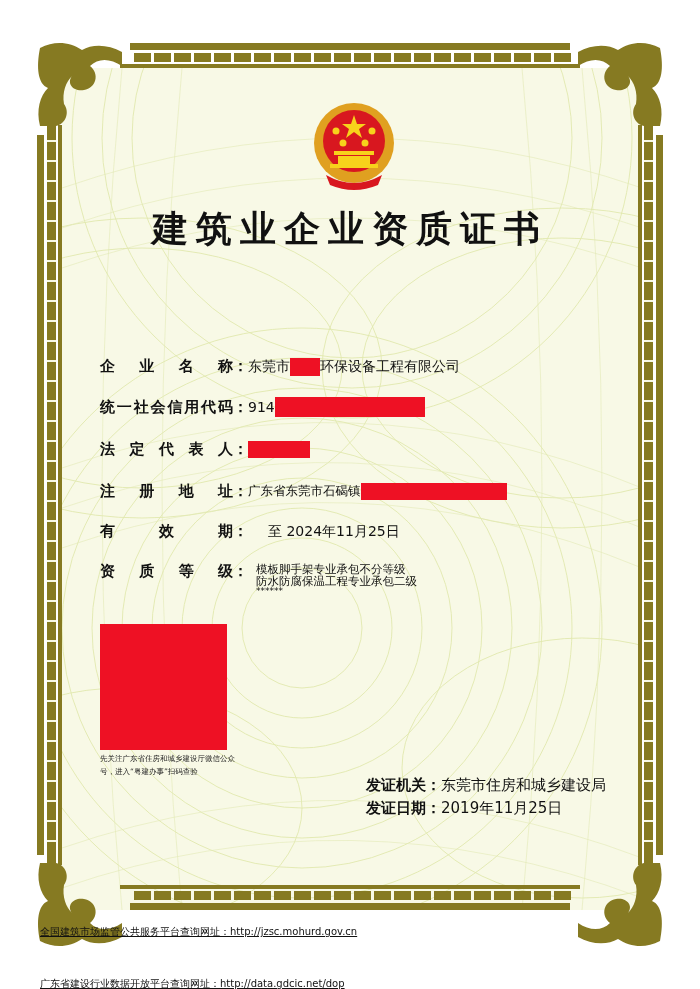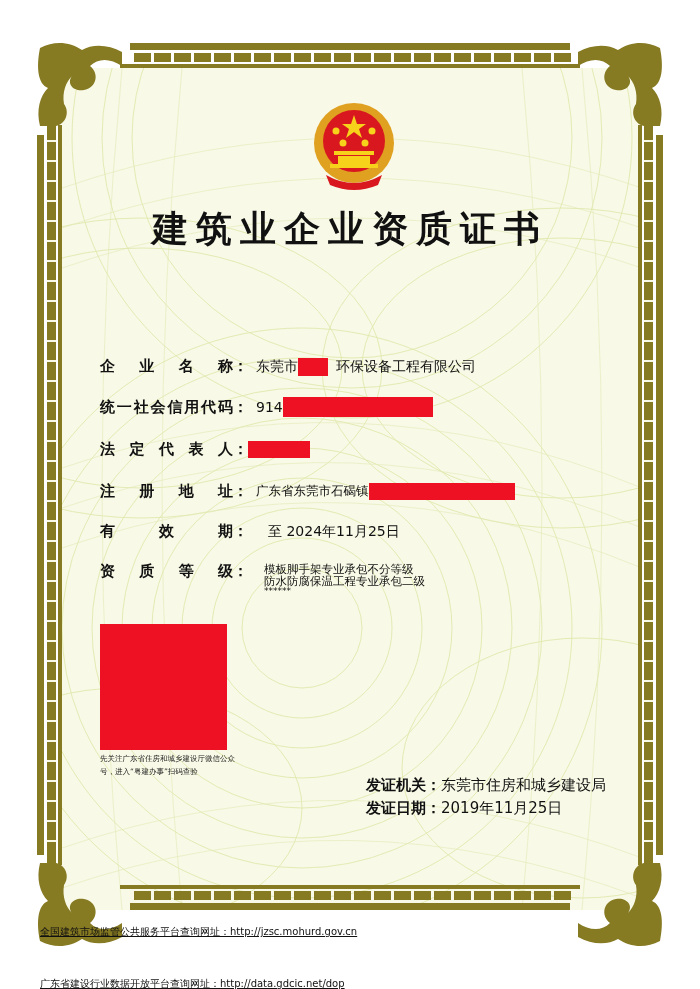--- a/index.html
+++ b/index.html
@@ -12,22 +12,22 @@
   .frame { position:absolute; left:0; top:0; width:700px; height:989px; pointer-events:none; }
   .gold { fill:#867a22; }
   .emblem { position:absolute; left:306px; top:101px; width:96px; height:92px; }
   .title { position:absolute; left:0; width:700px; top:205px; text-align:center;
            font-size:36px; font-weight:bold; letter-spacing:8px; color:#111; }
   .certno { position:absolute; left:365px; top:288px; font-size:15px; font-weight:bold; }
   .redact { display:inline-block; background:#ee1124; vertical-align:middle; }
   .row { position:absolute; left:100px; font-size:15px; display:flex; align-items:center; }
   .label { font-weight:bold; width:148px; display:flex; justify-content:space-between; }
   .label span { display:inline-block; }
-  .val { font-size:14px;margin-left:8px; }
-  .grade { position:absolute; left:264px; top:563px; font-size:11.5px; line-height:12px; }
+  .val { font-size:14px; }
+  .grade { position:absolute; left:256px; top:563px; font-size:11.5px; line-height:12px; }
   .qrbox { position:absolute; left:100px; top:624px; width:127px; height:126px; background:#ee1124; }
   .qrnote { position:absolute; left:100px; top:752px; width:140px; font-size:7.5px; line-height:13px; color:#222; }
   .issue { position:absolute; left:366px; font-size:15px; display:flex; align-items:center; }
   .issue .lab { font-weight:bold; }
   .foot { position:absolute; left:40px; font-size:10px; color:#111;text-decoration:underline; }
 </style>
 </head>
 <body>
 
 <div class="cert">

